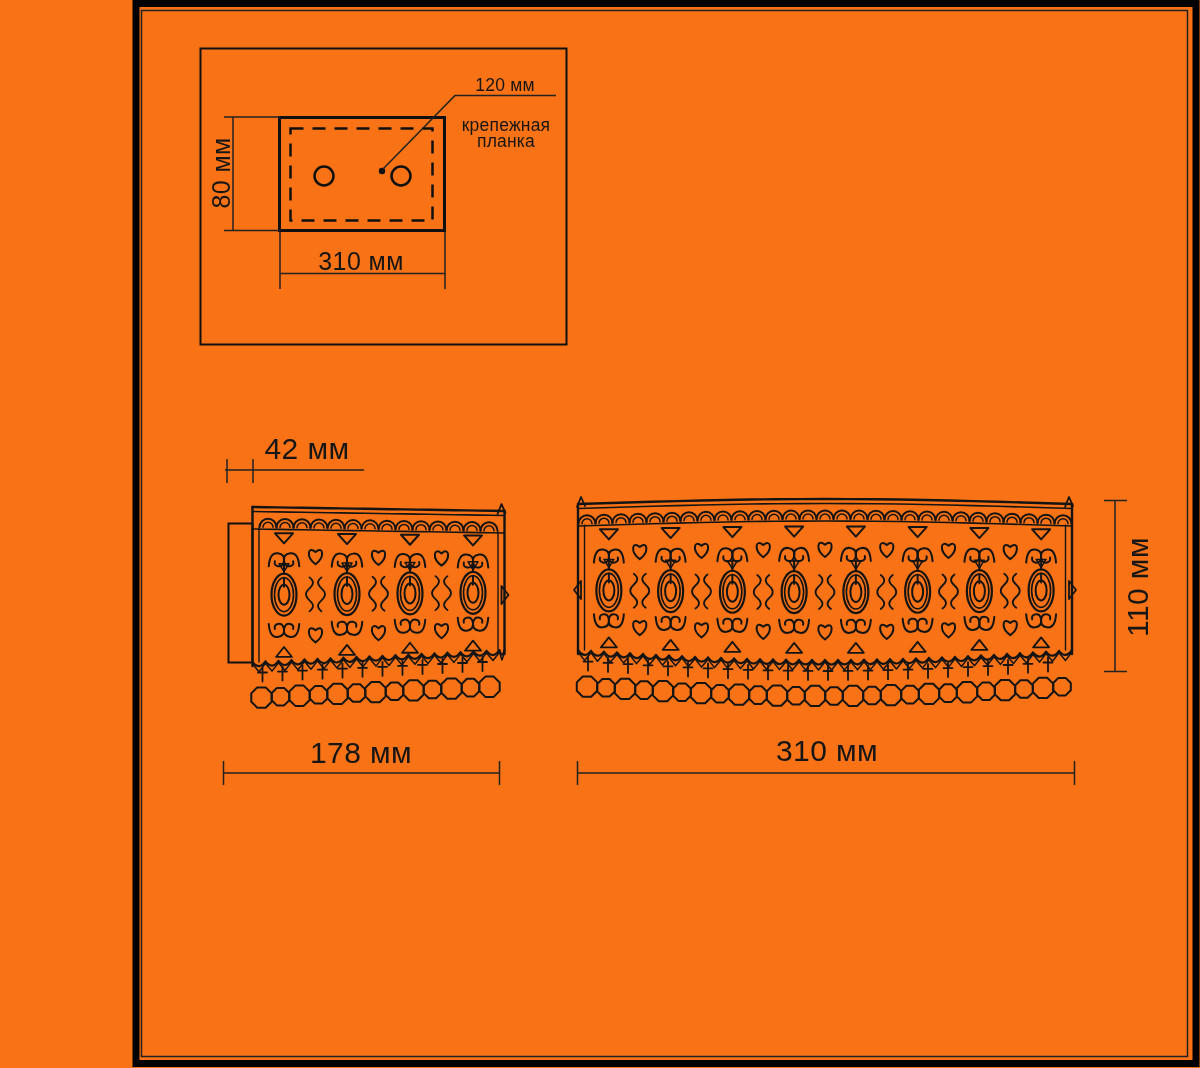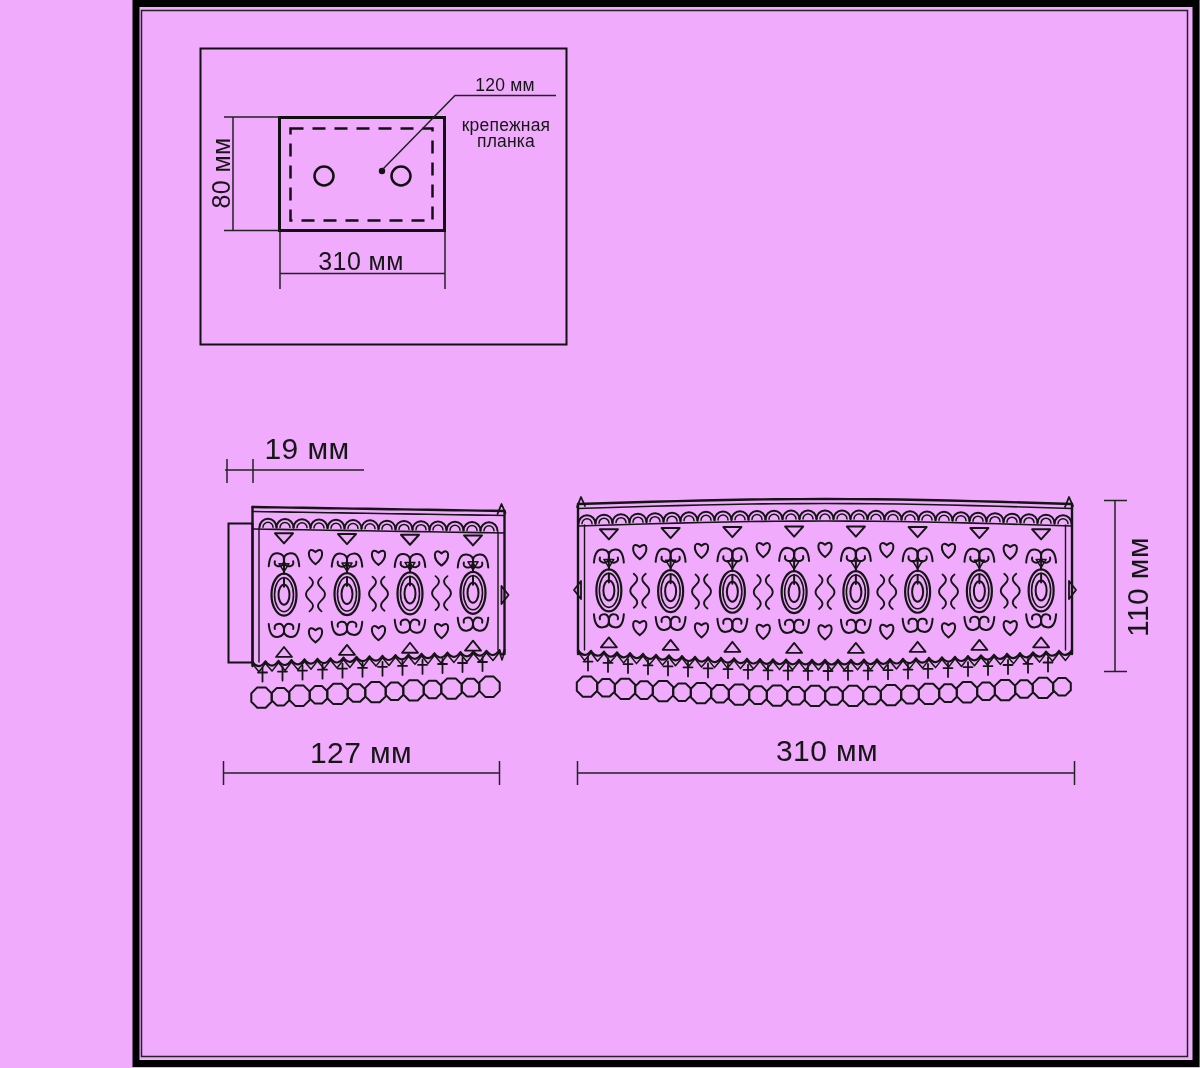--- a/index.html
+++ b/index.html
@@ -1,17 +1,17 @@
 <!DOCTYPE html>
 <html><head>
 <meta charset="utf-8">
 <style>
   html,body{margin:0;padding:0;background:#ffffff;}
   .page{
-    position:relative;width:1200px;height:1068px;background:#f0abfc;overflow:hidden;
+    position:relative;width:1200px;height:1068px;background:#f97316;overflow:hidden;
     font-family:"Liberation Sans",sans-serif;color:#161616;
   }
   .page svg{position:absolute;left:0;top:0;}
   .s7{stroke:#000000;stroke-width:7;fill:none;}
   .s3{stroke:#101010;stroke-width:3;fill:none;}
   .s25{stroke:#101010;stroke-width:2.5;fill:none;}
   .s2{stroke:#101010;stroke-width:2;fill:none;}
   .s14{stroke:#222222;stroke-width:1.5;fill:none;}
   .dash{stroke-dasharray:13 9;}
   .dim-label{
@@ -447,17 +447,17 @@
   </svg>
 
   <div class="dim-label xs" style="left:505px;top:85px;">120 мм</div>
   <div class="dim-label xs" style="left:506px;top:133px;">
     <div>крепежная</div>
     <div>планка</div>
   </div>
   <div class="dim-label sm rot" style="left:221px;top:173px;">80 мм</div>
   <div class="dim-label sm" style="left:361px;top:261px;">310 мм</div>
 
-  <div class="dim-label" style="left:307px;top:449px;">19 мм</div>
-  <div class="dim-label" style="left:361px;top:753px;">127 мм</div>
+  <div class="dim-label" style="left:307px;top:449px;">42 мм</div>
+  <div class="dim-label" style="left:361px;top:753px;">178 мм</div>
   <div class="dim-label" style="left:827px;top:751px;">310 мм</div>
   <div class="dim-label rot" style="left:1138px;top:587px;">110 мм</div>
 </div>
 
 </body></html>

